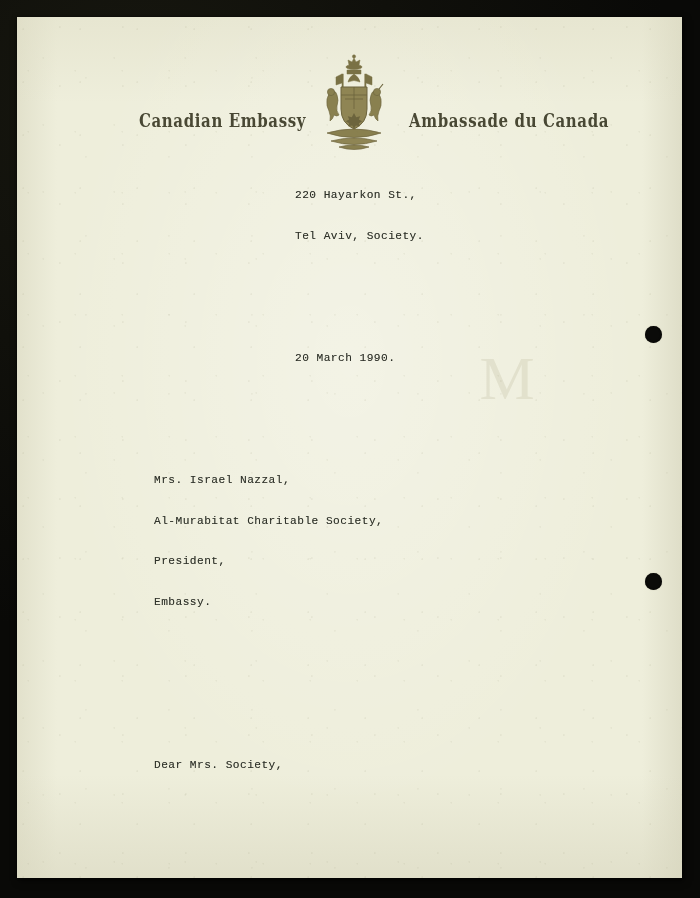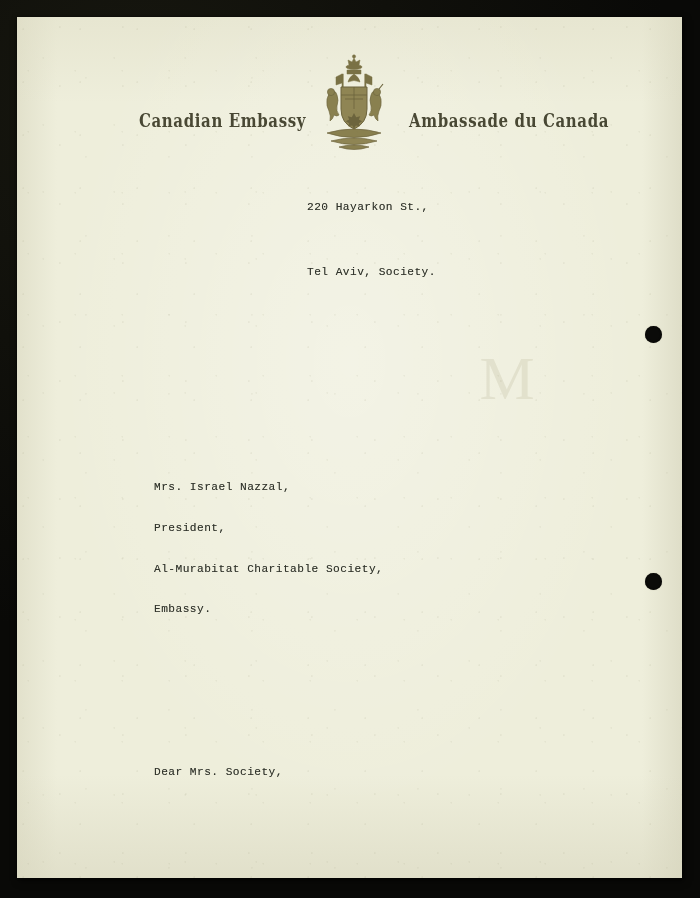--- a/index.html
+++ b/index.html
@@ -131,21 +131,21 @@
     width: 470px;
     color: #2f322a;
     font-size: 11.2px;
     line-height: 13.6px;
     letter-spacing: 0.45px;
     white-space: pre-wrap;
     text-shadow: 0 0 0.6px rgba(60,62,50,0.45);
   }
   .blk { margin: 0; }
   .right-blk {
-    margin: 12px;
+    margin: 0;
     padding-left: 141px;
   }
   .spacer-1 { height: 13.6px; }
   .spacer-2 { height: 27px; }
 </style>
 </head>
 <body>
 
 <div id="scan-bed">
 
@@ -200,26 +200,27 @@
       <div class="lh-title" id="lh-title-fr">Ambassade du Canada</div>
     </div>
 
     <div id="typed-body">
 
       <p class="right-blk">220 Hayarkon St.,</p>
       <p class="right-blk">Tel Aviv, Society.</p>
 
       <div class="spacer-2"></div>
 
+      <p class="right-blk">20 March 1990.</p>
 
       <div class="spacer-2"></div>
 
       <p class="blk">Mrs. Israel Nazzal,</p>
+      <p class="blk">Al-Murabitat Charitable Society,</p>
       <p class="blk">President,</p>
-      <p class="blk">Al-Murabitat Charitable Society,</p>
       <p class="blk">Embassy.</p>
 
       <div class="spacer-2"></div>
       <div class="spacer-1"></div>
 
       <p class="blk">Dear Mrs. Society,</p>
 
       <div class="spacer-2"></div>
 
       

